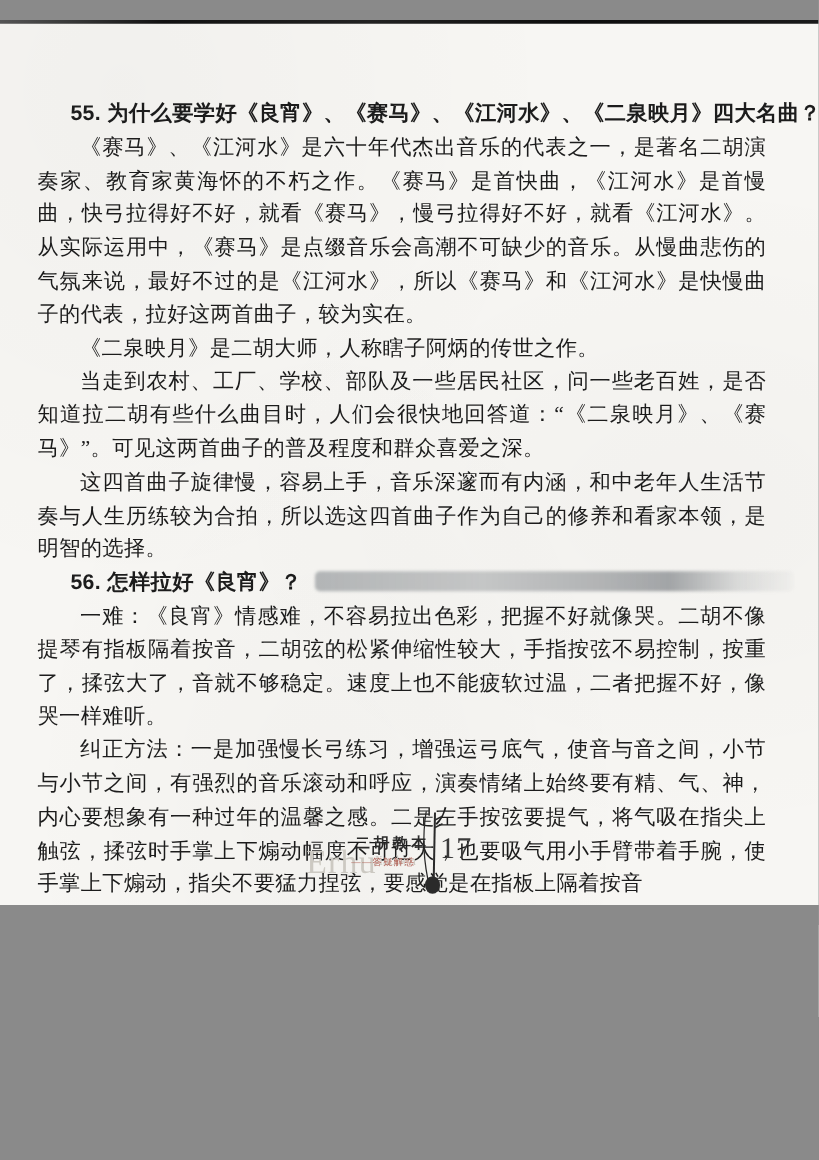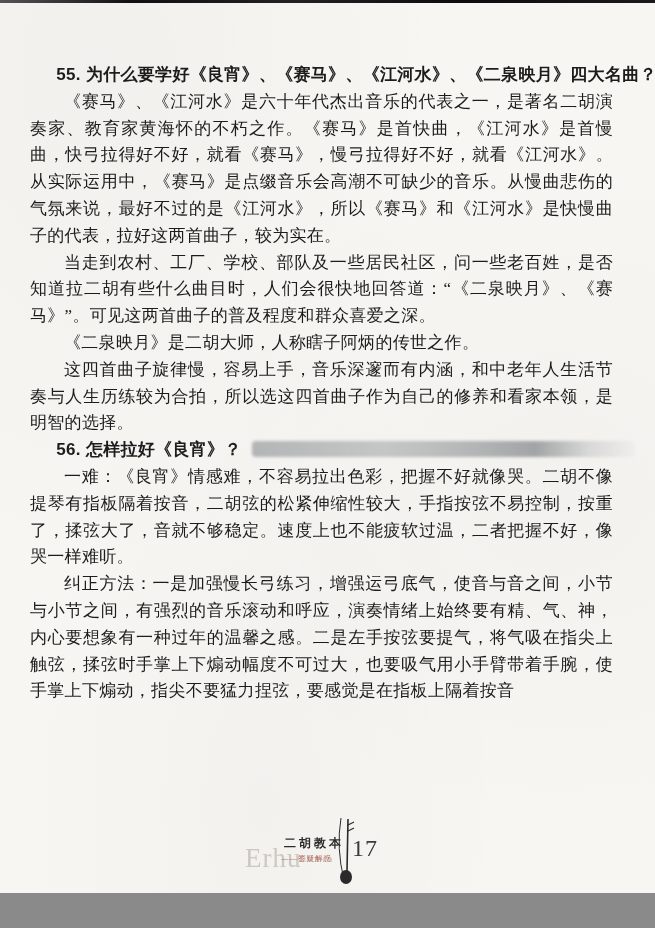--- a/index.html
+++ b/index.html
@@ -1,19 +1,19 @@
 <!DOCTYPE html>
 <html lang="zh"><head>
 <meta charset="utf-8">
 <style>
   html,body { margin:0; padding:0; background:#8a8a8a; }
   .page {
     position:relative;
-    width:655px; height:893px;
-    margin:0 auto;
+    width:655px; height:708px;
+    margin:16px auto;
     background:
       radial-gradient(ellipse at 15% 8%, rgba(0,0,0,0.025), transparent 45%),
       radial-gradient(ellipse at 85% 55%, rgba(0,0,0,0.02), transparent 50%),
       radial-gradient(ellipse at 40% 90%, rgba(0,0,0,0.02), transparent 45%),
       #f7f6f3;
     overflow:hidden;
     font-family:"Liberation Serif","DejaVu Serif",serif;
     color:#1c1c1c;
   }
   .scan-edge-top {
@@ -80,22 +80,22 @@
 <body>
 
 <div class="page">
   <div class="scan-edge-top"></div>
 
   <div class="content">
 
     <p class="q-heading"><span>55. 为什么要学好《良宵》、《赛马》、《江河水》、《二泉映月》四大名曲？</span></p>
 
     <p class="para">《赛马》、《江河水》是六十年代杰出音乐的代表之一，是著名二胡演奏家、教育家黄海怀的不朽之作。《赛马》是首快曲，《江河水》是首慢曲，快弓拉得好不好，就看《赛马》，慢弓拉得好不好，就看《江河水》。从实际运用中，《赛马》是点缀音乐会高潮不可缺少的音乐。从慢曲悲伤的气氛来说，最好不过的是《江河水》，所以《赛马》和《江河水》是快慢曲子的代表，拉好这两首曲子，较为实在。</p>
+    <p class="para">《二泉映月》是二胡大师，人称瞎子阿炳的传世之作。</p>
     <p class="para">当走到农村、工厂、学校、部队及一些居民社区，问一些老百姓，是否知道拉二胡有些什么曲目时，人们会很快地回答道：“《二泉映月》、《赛马》”。可见这两首曲子的普及程度和群众喜爱之深。</p>
-    <p class="para">《二泉映月》是二胡大师，人称瞎子阿炳的传世之作。</p>
     <p class="para">这四首曲子旋律慢，容易上手，音乐深邃而有内涵，和中老年人生活节奏与人生历练较为合拍，所以选这四首曲子作为自己的修养和看家本领，是明智的选择。</p>
 
     <p class="q-heading"><span>56. 怎样拉好《良宵》？</span><span class="smudge smudge-b"></span></p>
 
     <p class="para">一难：《良宵》情感难，不容易拉出色彩，把握不好就像哭。二胡不像提琴有指板隔着按音，二胡弦的松紧伸缩性较大，手指按弦不易控制，按重了，揉弦大了，音就不够稳定。速度上也不能疲软过温，二者把握不好，像哭一样难听。</p>
     <p class="para">纠正方法：一是加强慢长弓练习，增强运弓底气，使音与音之间，小节与小节之间，有强烈的音乐滚动和呼应，演奏情绪上始终要有精、气、神，内心要想象有一种过年的温馨之感。二是左手按弦要提气，将气吸在指尖上触弦，揉弦时手掌上下煽动幅度不可过大，也要吸气用小手臂带着手腕，使手掌上下煽动，指尖不要猛力捏弦，要感觉是在指板上隔着按音</p>
 
   </div>
 
   <div class="footer">

